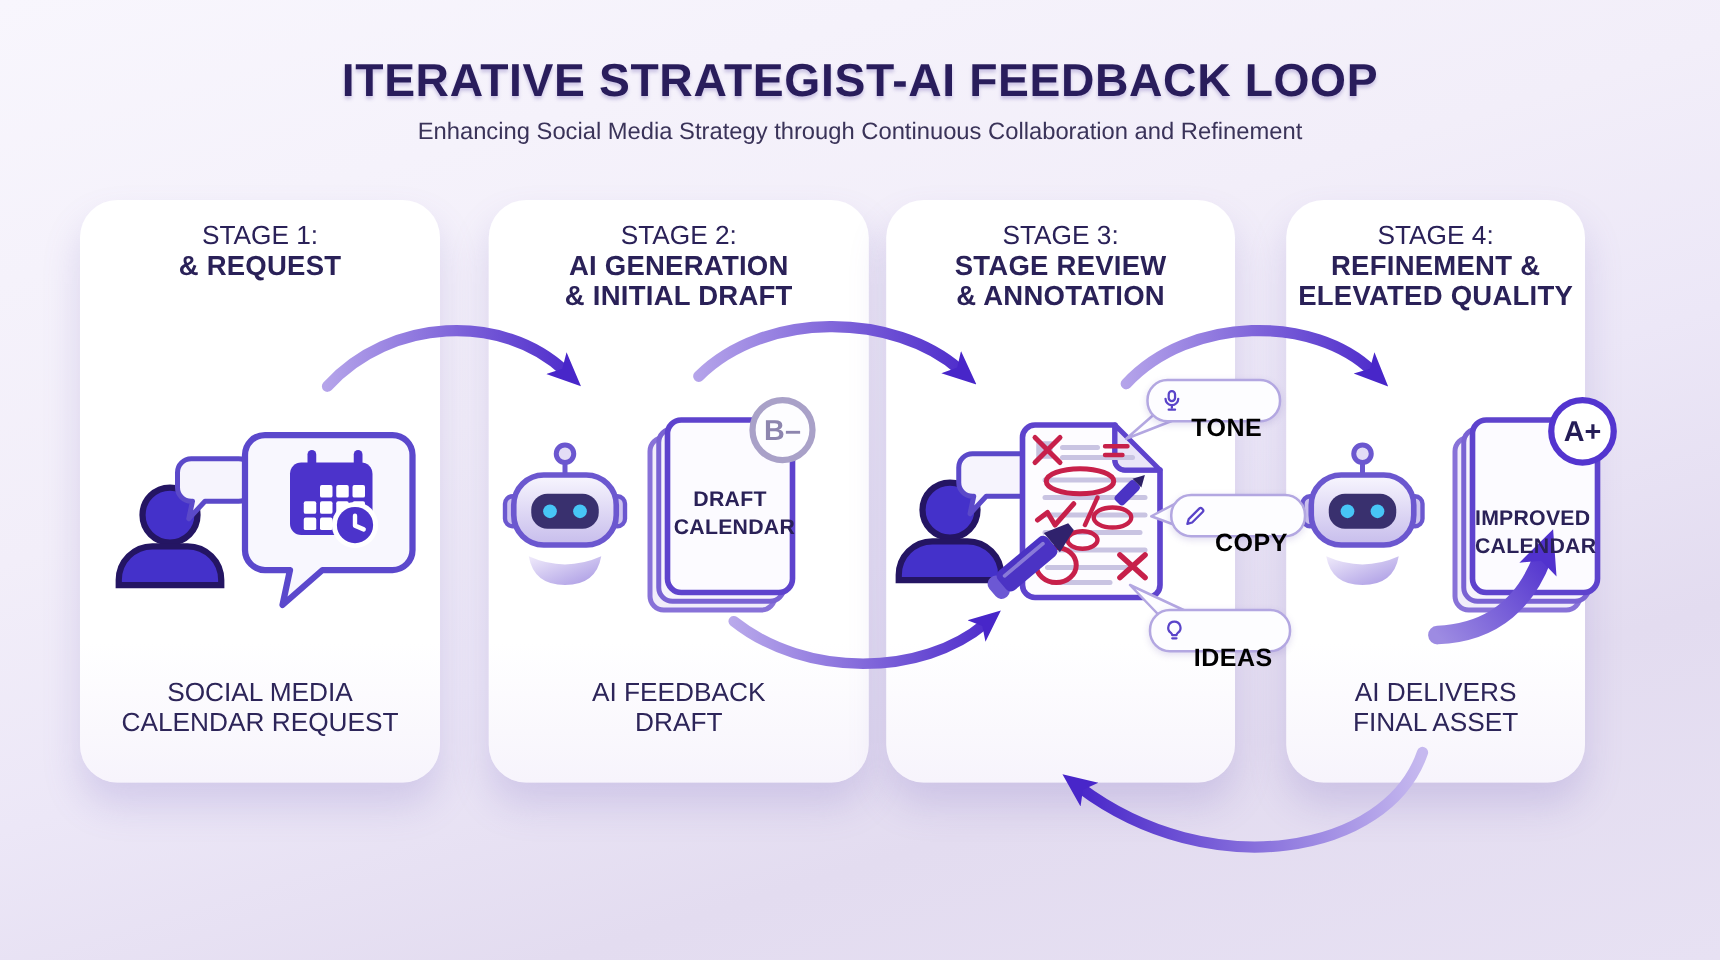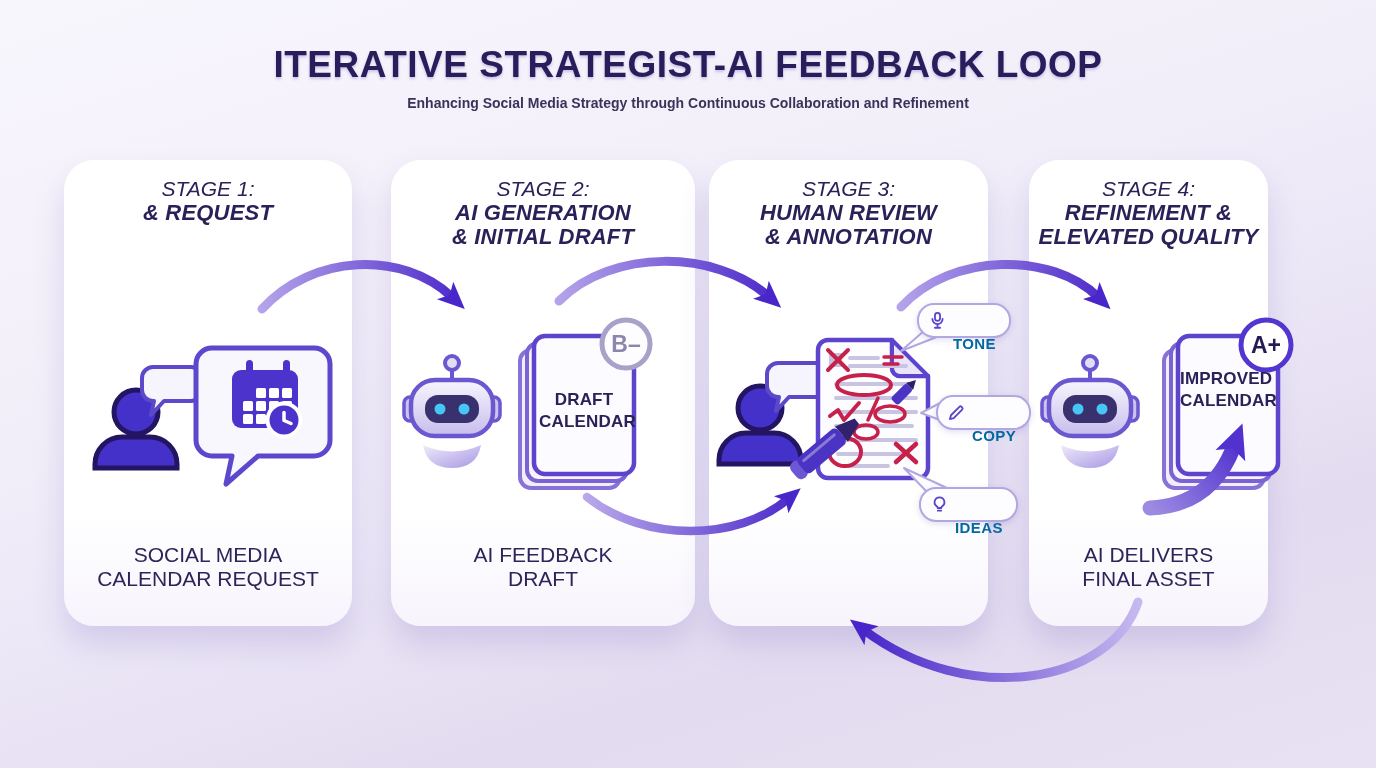--- a/index.html
+++ b/index.html
@@ -2,42 +2,42 @@
 <html><head>
 <meta charset="utf-8">
 <style>
   html,body{margin:0;padding:0;background:#e7e2f3;}
   .canvas{position:relative;width:1376px;height:768px;overflow:hidden;
     font-family:"Liberation Sans",sans-serif;
     background:linear-gradient(163deg,#f8f6fd 0%,#f2eef9 38%,#ece7f7 56%,#e3dcf0 76%,#e7e1f3 100%);}
   .hdr{position:absolute;top:0;left:0;right:0;text-align:center;z-index:2;}
   .title{margin:0;padding-top:44px;font-size:37px;font-weight:700;letter-spacing:.5px;
     color:#291d5c;text-shadow:0 2px 3px rgba(95,75,170,.28);}
-  .subtitle{margin:9px 0 0 0;font-size:14px;font-weight:700;color:#3a3359;}
+  .subtitle{margin:9px 0 0 0;font-size:19px;font-weight:400;color:#3a3359;}
   .card{position:absolute;top:160px;height:466px;border-radius:30px;
     background:linear-gradient(180deg,#ffffff 76%,#f7f4fc 100%);
     box-shadow:0 18px 30px rgba(124,104,190,.22);z-index:1;}
   .c1{left:64px;width:288px}.c2{left:391px;width:304px}.c3{left:709px;width:279px}.c4{left:1029px;width:239px}
-  .stage-head{position:absolute;top:17px;left:0;right:0;text-align:center;color:#2a2158;line-height:1.12;font-style:italic;}
+  .stage-head{position:absolute;top:17px;left:0;right:0;text-align:center;color:#2a2158;line-height:1.12;}
   .stage-label{font-size:21px;font-weight:400;}
   .stage-title{font-size:22px;font-weight:800;letter-spacing:.2px;}
   .caption{position:absolute;top:383px;left:0;right:0;text-align:center;
     font-size:21px;line-height:1.16;color:#2d2559;font-weight:400;}
   .art{position:absolute;left:0;top:0;z-index:5;pointer-events:none;}
   .doclabel{position:absolute;z-index:6;text-align:center;font-size:17px;font-weight:800;
     line-height:1.28;color:#2a2157;letter-spacing:.2px;}
   .dl2{left:539px;top:389px;width:90px;}
-  .dl4{left:1180px;top:368px;width:91px;}
+  .dl4{left:1180px;top:404px;width:91px;}
   .badgetext{position:absolute;z-index:6;width:50px;text-align:center;font-size:23px;font-weight:800;}
   .badge-b{left:601px;top:331px;color:#8d85ae;}
   .badge-a{left:1241px;top:332px;color:#241c56;}
   .callout{position:absolute;z-index:7;height:31px;border-radius:17px;background:#fdfdff;
     border:2px solid #b3a7e1;box-shadow:0 2px 6px rgba(108,88,180,.20);
     display:inline-flex;align-items:center;gap:7px;padding:0 13px 0 10px;}
-  .callout .txt{font-size:15px;font-weight:700;color:#0369a1;letter-spacing:.4px;margin-top:45px;}
+  .callout .txt{font-size:20px;font-weight:700;color:#000000;letter-spacing:.4px;margin-top:45px;}
   .co-tone{left:917px;top:303px;}
   .co-copy{left:936px;top:395px;}
   .co-ideas{left:919px;top:487px;}
   .cicon{width:17px;height:17px;}
 </style>
 </head>
 <body>
 
 <div class="canvas">
 
@@ -65,21 +65,21 @@
     </div>
     <div class="caption">
       <div>AI FEEDBACK</div>
       <div>DRAFT</div>
     </div>
   </div>
 
   <div class="card c3">
     <div class="stage-head">
       <div class="stage-label">STAGE 3:</div>
-      <div class="stage-title">HUMAN REVIEW</div>
+      <div class="stage-title">STAGE REVIEW</div>
       <div class="stage-title">&amp; ANNOTATION</div>
     </div>
   </div>
 
   <div class="card c4">
     <div class="stage-head">
       <div class="stage-label">STAGE 4:</div>
       <div class="stage-title">REFINEMENT &amp;</div>
       <div class="stage-title">ELEVATED QUALITY</div>
     </div>

